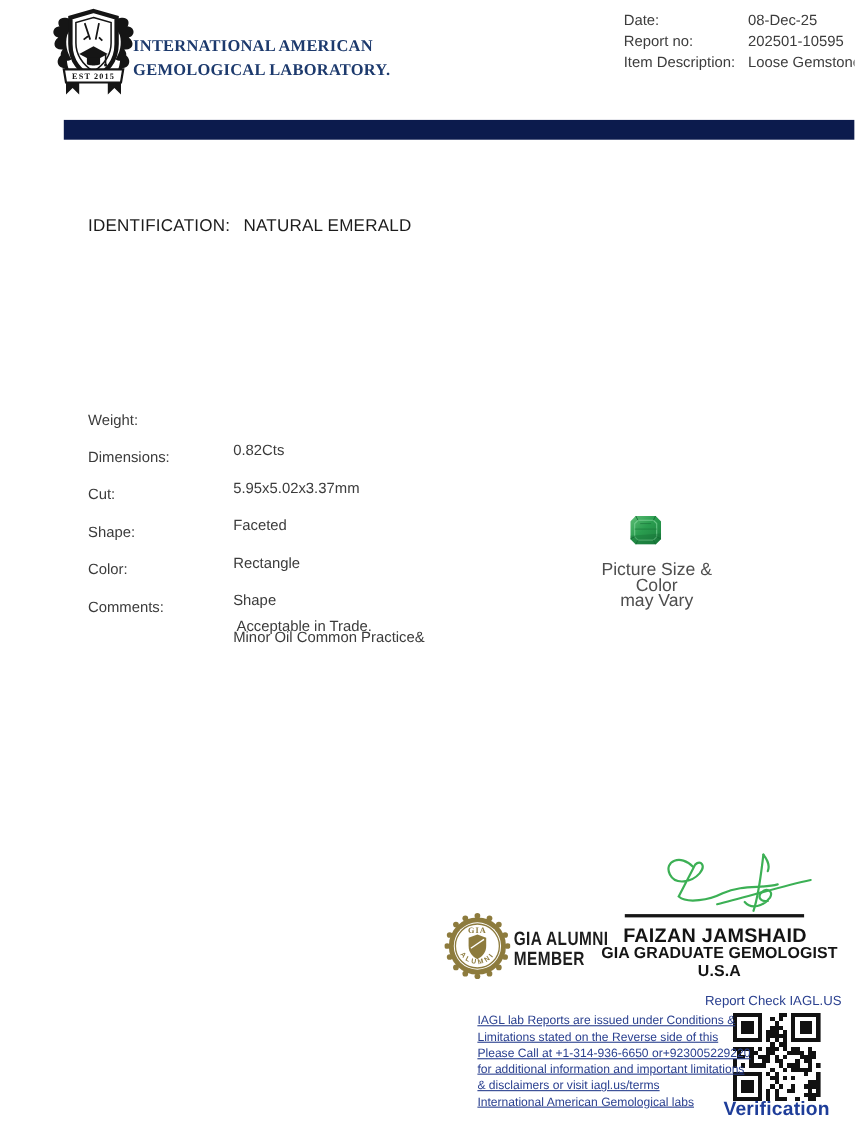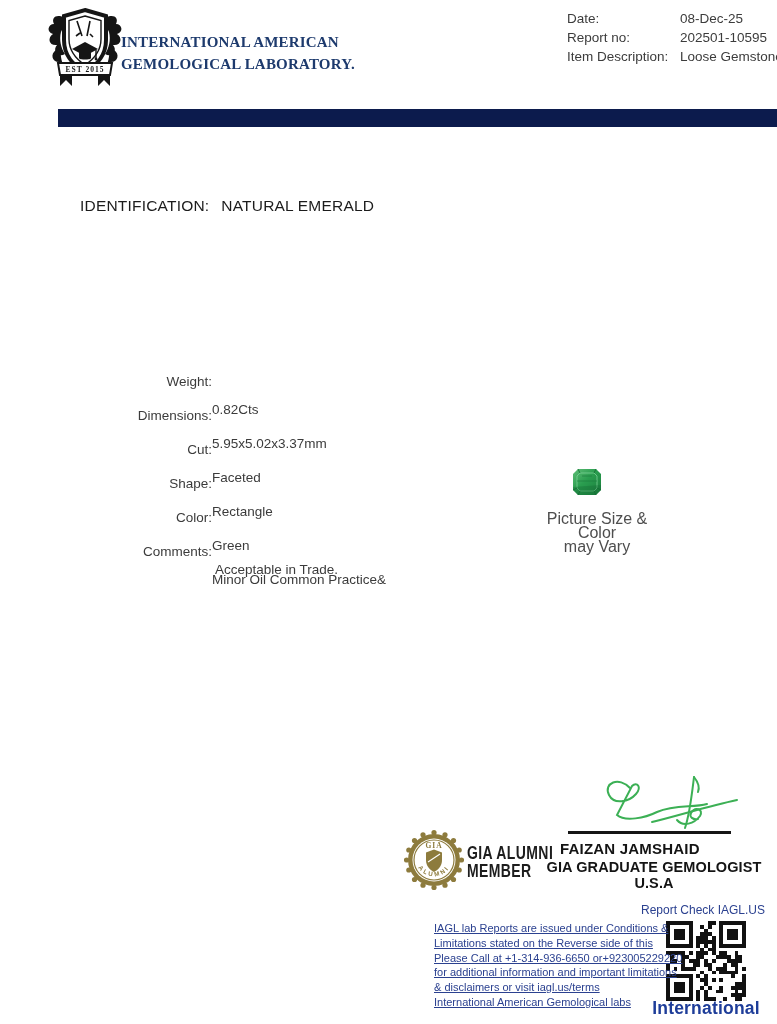--- a/index.html
+++ b/index.html
@@ -16,35 +16,35 @@
   .meta-label{width:113px;}
   .meta-value{white-space:nowrap;}
 
   .navy-bar{position:absolute;left:58px;top:109px;width:719px;height:18px;background:#0c1b4d;}
 
   
   .ident{position:absolute;left:80px;top:197px;font-size:15.5px;color:#1c1c1c;letter-spacing:.2px;}
   .ident .val{margin-left:12px;margin-top:31px;}
 
   
-  .field-row{position:absolute;left:80px;font-size:13.5px;color:#3b3b3b;display:flex;text-align:right;}
+  .field-row{position:absolute;left:80px;font-size:13.5px;color:#3b3b3b;display:flex;}
   .field-label{width:132px;}
   .field-value{white-space:pre;margin-top:28px;}
   .field-extra{position:absolute;left:212px;top:562px;font-size:13.5px;color:#3b3b3b;white-space:pre;}
 
   
   .gem-svg{position:absolute;left:573px;top:469px;}
   .gem-caption{position:absolute;left:536px;top:512px;width:122px;text-align:center;
                font-size:16px;line-height:14px;color:#4e4e4e;}
 
   
   .sig-svg{position:absolute;left:597px;top:775px;}
   .sig-line{position:absolute;left:568px;top:831px;width:163px;height:3px;background:#161616;}
-  .sig-name{position:absolute;left:560px;top:840px;width:180px;
-            font-weight:bold;font-size:15px;color:#141414;letter-spacing:.2px;}
+  .sig-name{position:absolute;left:560px;top:840px;width:180px;text-align:center;
+            font-weight:bold;font-size:18px;color:#141414;letter-spacing:.2px;}
   .sig-title{position:absolute;left:528px;top:859px;width:252px;text-align:center;
              font-weight:bold;font-size:14.5px;color:#141414;letter-spacing:.1px;}
 
   .gia-badge{position:absolute;left:404px;top:829px;}
   .gia-label{position:absolute;left:467px;top:844px;font-weight:bold;font-size:17.5px;
              line-height:18px;color:#1d1d1d;transform:scaleX(.8);transform-origin:left top;
              letter-spacing:.5px;white-space:nowrap;}
 
   
   .report-check{position:absolute;left:640px;top:903px;width:126px;text-align:center;
@@ -125,21 +125,21 @@
   <div class="field-row" style="top:442px">
     <span class="field-label">Cut:</span>
     <span class="field-value">Faceted</span>
   </div>
   <div class="field-row" style="top:476px">
     <span class="field-label">Shape:</span>
     <span class="field-value">Rectangle</span>
   </div>
   <div class="field-row" style="top:510px">
     <span class="field-label">Color:</span>
-    <span class="field-value">Green</span>
+    <span class="field-value">Shape</span>
   </div>
   <div class="field-row" style="top:544px">
     <span class="field-label">Comments:</span>
     <span class="field-value">Minor Oil Common Practice&amp;</span>
   </div>
   <div class="field-extra"> Acceptable in Trade.</div>
 
   <svg class="gem-svg" width="28" height="26" viewBox="0 0 28 26">
     <defs>
       <linearGradient id="emld" x1="0" y1="0" x2="1" y2="1">
@@ -342,21 +342,21 @@
       <rect x="0" y="0" width="7" height="7" fill="#111"></rect>
       <rect x="1" y="1" width="5" height="5" fill="#fff"></rect>
       <rect x="2" y="2" width="3" height="3" fill="#111"></rect>
       <rect x="14" y="0" width="7" height="7" fill="#111"></rect>
       <rect x="15" y="1" width="5" height="5" fill="#fff"></rect>
       <rect x="16" y="2" width="3" height="3" fill="#111"></rect>
       <rect x="0" y="14" width="7" height="7" fill="#111"></rect>
       <rect x="1" y="15" width="5" height="5" fill="#fff"></rect>
       <rect x="2" y="16" width="3" height="3" fill="#111"></rect>
     </svg>
-  <div class="verification">International</div>
+  <div class="verification">Verification</div>
 
   <div class="disclaimer">
     <div>IAGL lab Reports are issued under Conditions &amp;</div>
     <div>Limitations stated on the Reverse side of this</div>
     <div>Please Call at +1-314-936-6650 or+923005229220</div>
     <div>for additional information and important limitations</div>
     <div>&amp; disclaimers or visit iagl.us/terms</div>
     <div>International American Gemological labs</div>
   </div>
 

